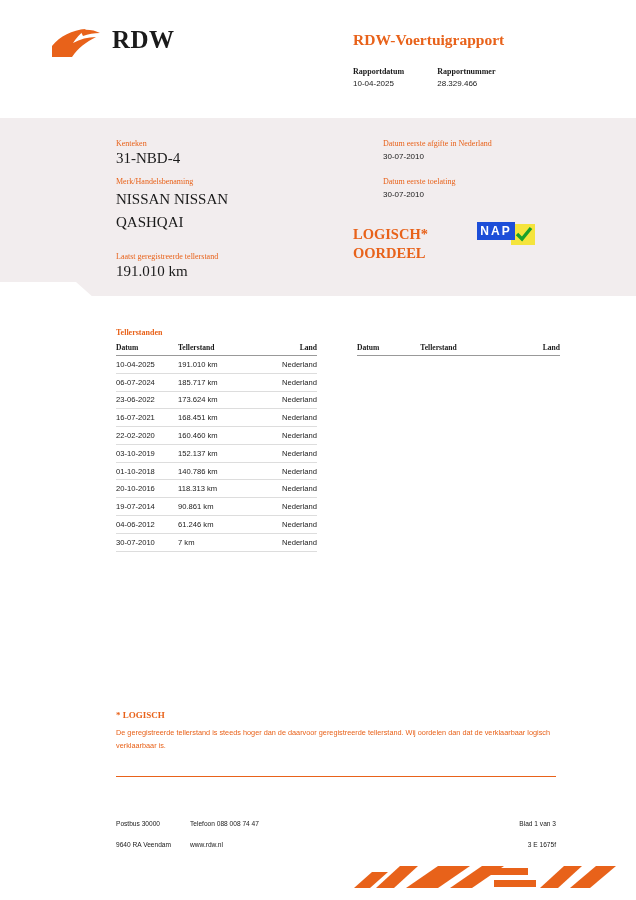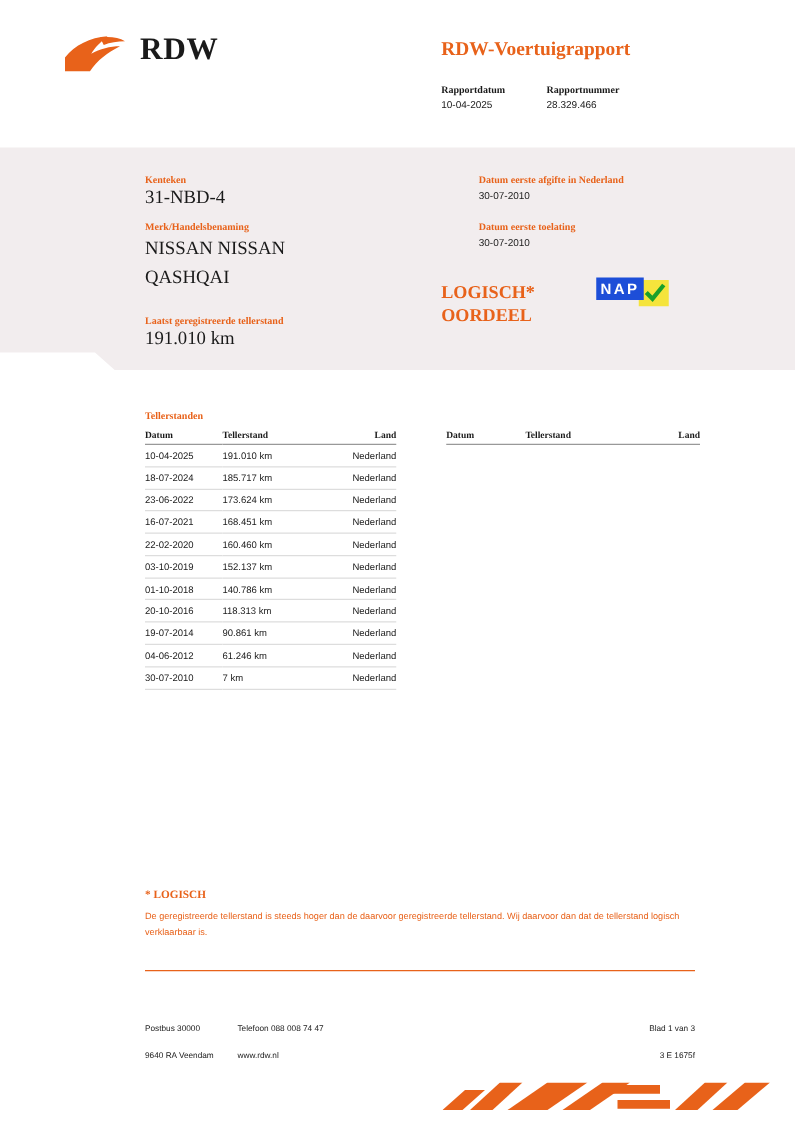--- a/index.html
+++ b/index.html
@@ -99,21 +99,21 @@
     left: 76px;
     top: 0;
     width: 0; height: 0;
     border-style: solid;
     border-width: 16px 0 0 18px;
     border-color: transparent transparent transparent #ffffff;
   }
 
   .lbl {
     color: #e8621a;
-    font-weight: bold;
+    font-weight: normal;
     font-size: 8px;
     font-family: "Liberation Serif", serif;
   }
   .val-small {
     color: #1a1a1a;
     font-size: 8px;
   }
   .val-big {
     color: #1a1a1a;
     font-size: 15px;
@@ -337,21 +337,21 @@
         <th class="c-land">Land</th>
       </tr>
     </thead>
     <tbody>
       <tr>
           <td class="c-date">10-04-2025</td>
           <td class="c-stand">191.010 km</td>
           <td class="c-land">Nederland</td>
         </tr>
       <tr>
-          <td class="c-date">18-07-2024</td>
+          <td class="c-date">06-07-2024</td>
           <td class="c-stand">185.717 km</td>
           <td class="c-land">Nederland</td>
         </tr>
       <tr>
           <td class="c-date">23-06-2022</td>
           <td class="c-stand">173.624 km</td>
           <td class="c-land">Nederland</td>
         </tr>
       <tr>
           <td class="c-date">16-07-2021</td>
@@ -402,21 +402,21 @@
         <th class="c-date">Datum</th>
         <th class="c-stand">Tellerstand</th>
         <th class="c-land">Land</th>
       </tr>
     </thead>
     <tbody></tbody>
   </table>
 
   <div class="note">
     <div class="note-title">* LOGISCH</div>
-    <div class="note-body">De geregistreerde tellerstand is steeds hoger dan de daarvoor geregistreerde tellerstand. Wij daarvoor dan dat de tellerstand logisch verklaarbaar is.</div>
+    <div class="note-body">De geregistreerde tellerstand is steeds hoger dan de daarvoor geregistreerde tellerstand. Wij oordelen dan dat de verklaarbaar logisch verklaarbaar is.</div>
   </div>
   <div class="note-rule"></div>
 
   <div class="footer">
     <div class="f-row f-r1">
       <span class="f-c1">Postbus 30000</span>
       <span class="f-c2">Telefoon 088 008 74 47</span>
       <span class="f-c3">Blad 1 van 3</span>
     </div>
     <div class="f-row f-r2">

